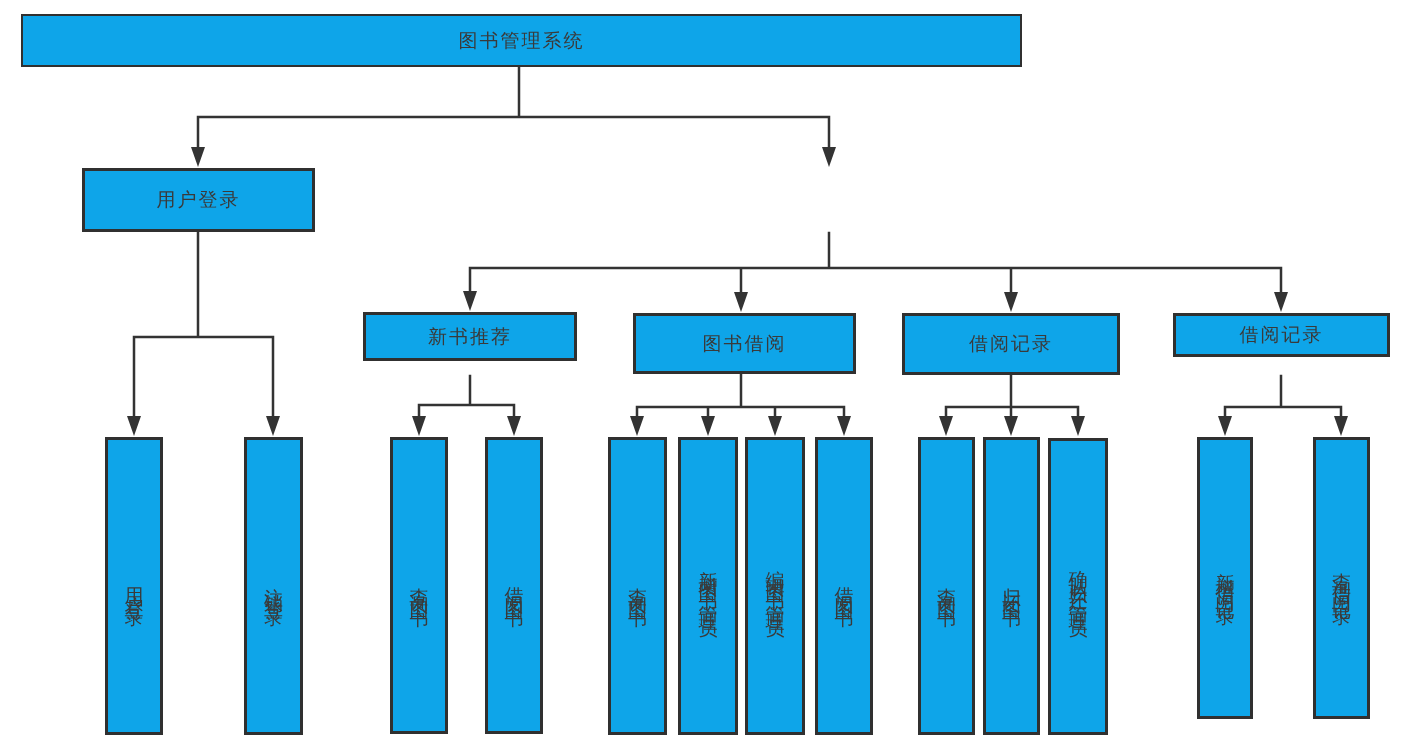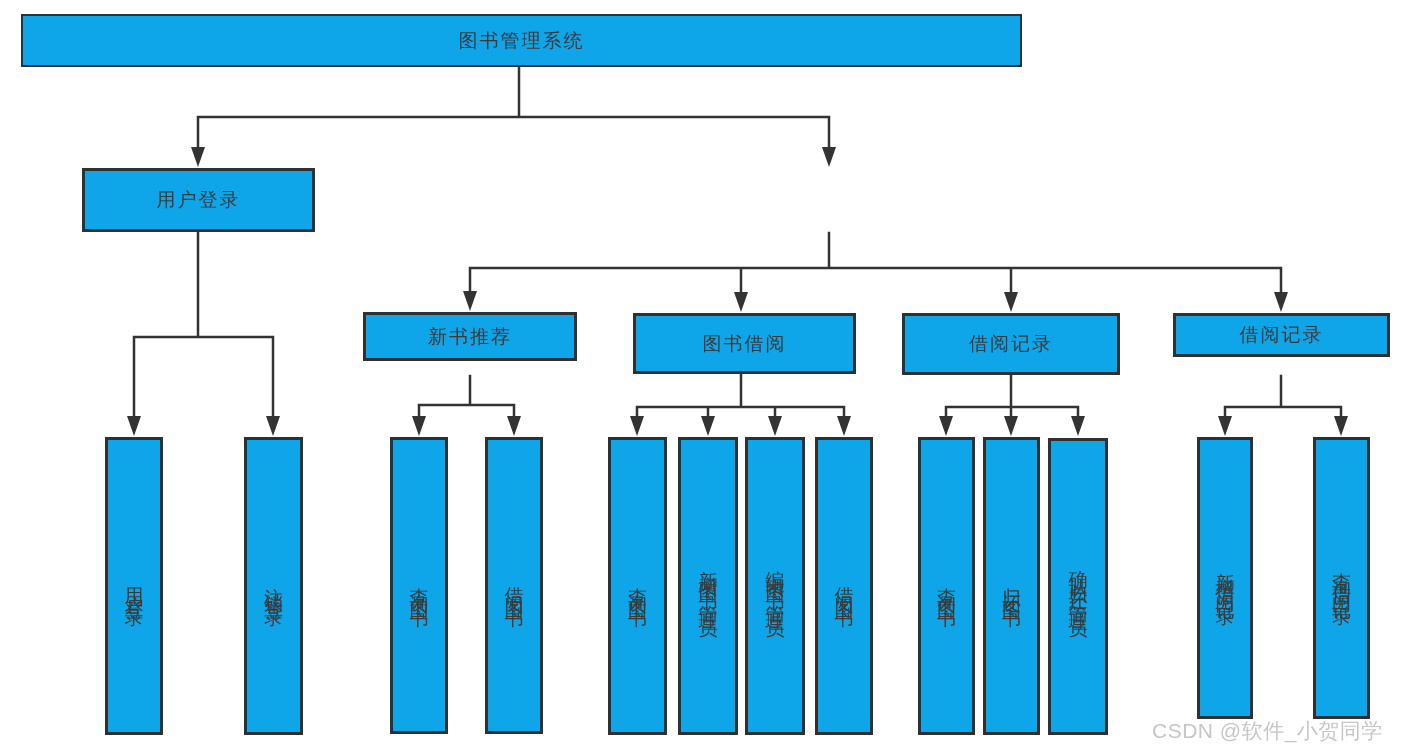--- a/index.html
+++ b/index.html
@@ -83,15 +83,14 @@
   <div class="node v" style="left:745px;top:437px;width:60px;height:298px">编辑图书（管理员）</div>
   <div class="node v" style="left:815px;top:437px;width:58px;height:298px">借阅图书</div>
 
   <div class="node v" style="left:918px;top:437px;width:57px;height:298px">查询图书</div>
   <div class="node v" style="left:983px;top:437px;width:57px;height:298px">归还图书</div>
   <div class="node v" style="left:1048px;top:438px;width:60px;height:297px">确认归还（管理员）</div>
 
   <div class="node v" style="left:1197px;top:437px;width:56px;height:282px">新增借阅记录</div>
   <div class="node v" style="left:1313px;top:437px;width:57px;height:282px">查询借阅记录</div>
 
-  <div class="watermark" style="left:1152px;top:717px">CSDN @软件_小贺同学</div>
 
 </div>
 
 </body></html>

